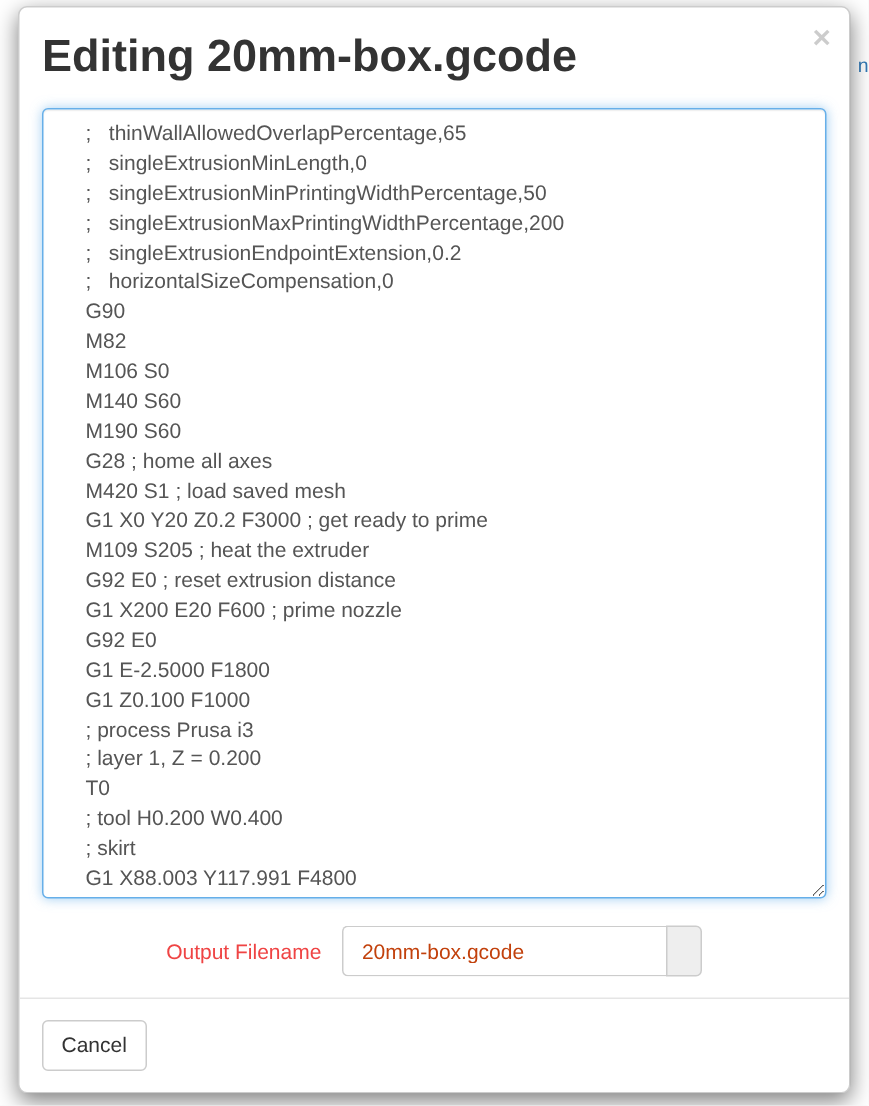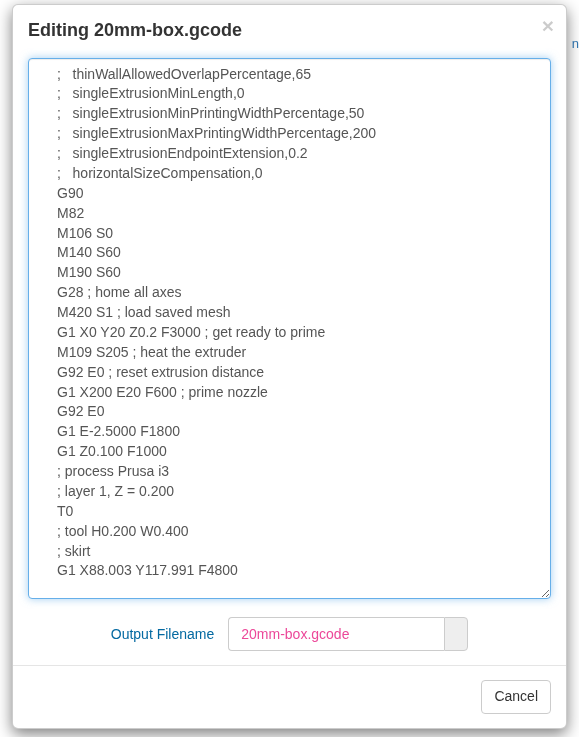--- a/index.html
+++ b/index.html
@@ -34,21 +34,21 @@
       box-shadow: 0 5px 15px rgba(0,0,0,0.5);
       display: flex;
       flex-direction: column;
       overflow: hidden;
     }
     .modal-header {
       padding: 15px 15px 12px 15px;
       position: relative;
     }
     .modal-title {
-      font-size: 18px;
+      font-size: 30px;
       font-weight: 700;
       color: #333;
       line-height: 1.2;
     }
     .close-btn {
       position: absolute;
       top: 10px;
       right: 12px;
       font-size: 21px;
       font-weight: 700;
@@ -85,51 +85,51 @@
       white-space: pre;
     }
     .filename-row {
       display: flex;
       align-items: center;
       justify-content: center;
       margin-top: 18px;
       gap: 14px;
     }
     .filename-label {
-      color: #0369a1;
+      color: #ef4444;
       font-size: 14px;
     }
     .input-group {
       display: flex;
       width: 240px;
     }
     .filename-input {
       flex: 1 1 auto;
       height: 34px;
       padding: 6px 12px;
       font-size: 14px;
-      color: #ec4899;
+      color: #c2410c;
       background: #fff;
       border: 1px solid #ccc;
       border-right: none;
       border-radius: 4px 0 0 4px;
       outline: none;
     }
     .addon {
       width: 24px;
       height: 34px;
       background: #eee;
       border: 1px solid #ccc;
       border-radius: 0 4px 4px 0;
     }
     .modal-footer {
       padding: 14px 15px;
       border-top: 1px solid #e5e5e5;
       display: flex;
-      justify-content: flex-end;
+      justify-content: flex-start;
       gap: 6px;
     }
     .btn {
       display: inline-block;
       padding: 6px 12px;
       font-size: 14px;
       line-height: 1.42;
       border-radius: 4px;
       cursor: pointer;
       border: 1px solid transparent;

